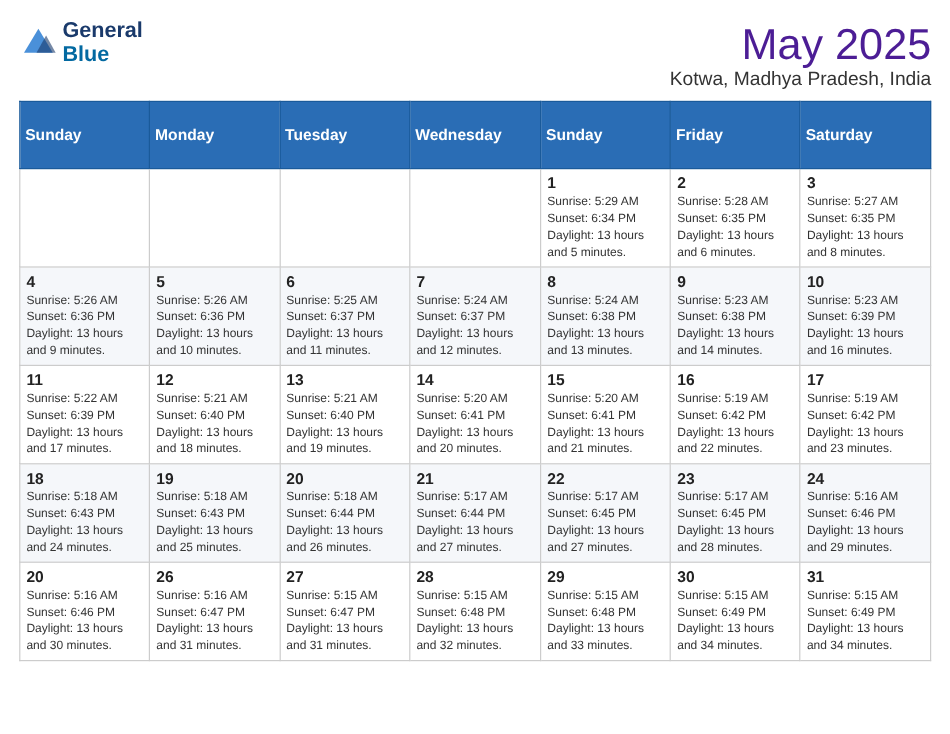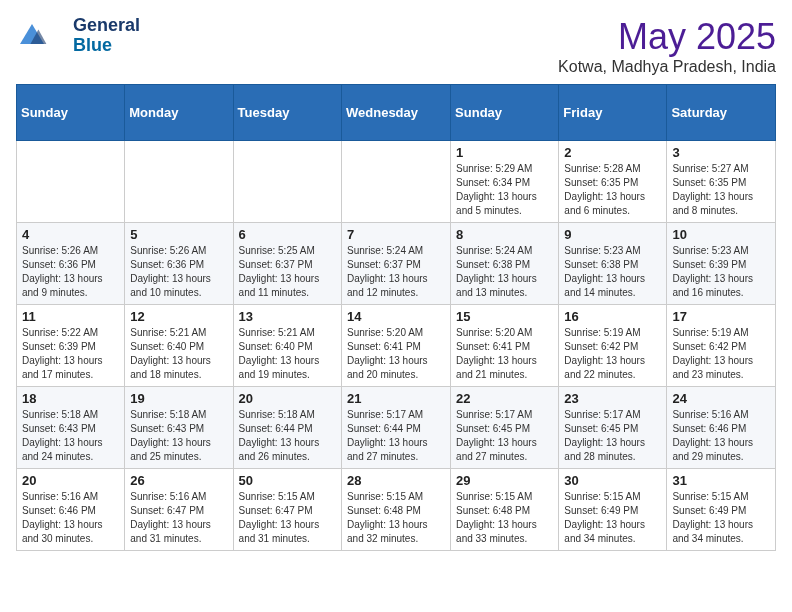--- a/index.html
+++ b/index.html
@@ -19,21 +19,20 @@
     .logo {
       display: flex;
       align-items: center;
       gap: 4px;
     }
     .logo-text {
       font-size: 18px;
       font-weight: bold;
       color: #1a3a6b;
       line-height: 1.1;
-      margin-left: 21px;
     }
     .logo-text span {
       color: #0369a1;
     }
     .logo-icon {
       width: 32px;
       height: 32px;
     }
     .title-area {
       text-align: right;
@@ -309,21 +308,21 @@
 and 30 minutes.</div>
         </td>
         <td>
           <div class="day-num">26</div>
           <div class="day-info" style="white-space: pre-line;">Sunrise: 5:16 AM
 Sunset: 6:47 PM
 Daylight: 13 hours
 and 31 minutes.</div>
         </td>
         <td>
-          <div class="day-num">50</div>
+          <div class="day-num">27</div>
           <div class="day-info" style="white-space: pre-line;">Sunrise: 5:15 AM
 Sunset: 6:47 PM
 Daylight: 13 hours
 and 31 minutes.</div>
         </td>
         <td>
           <div class="day-num">28</div>
           <div class="day-info" style="white-space: pre-line;">Sunrise: 5:15 AM
 Sunset: 6:48 PM
 Daylight: 13 hours

